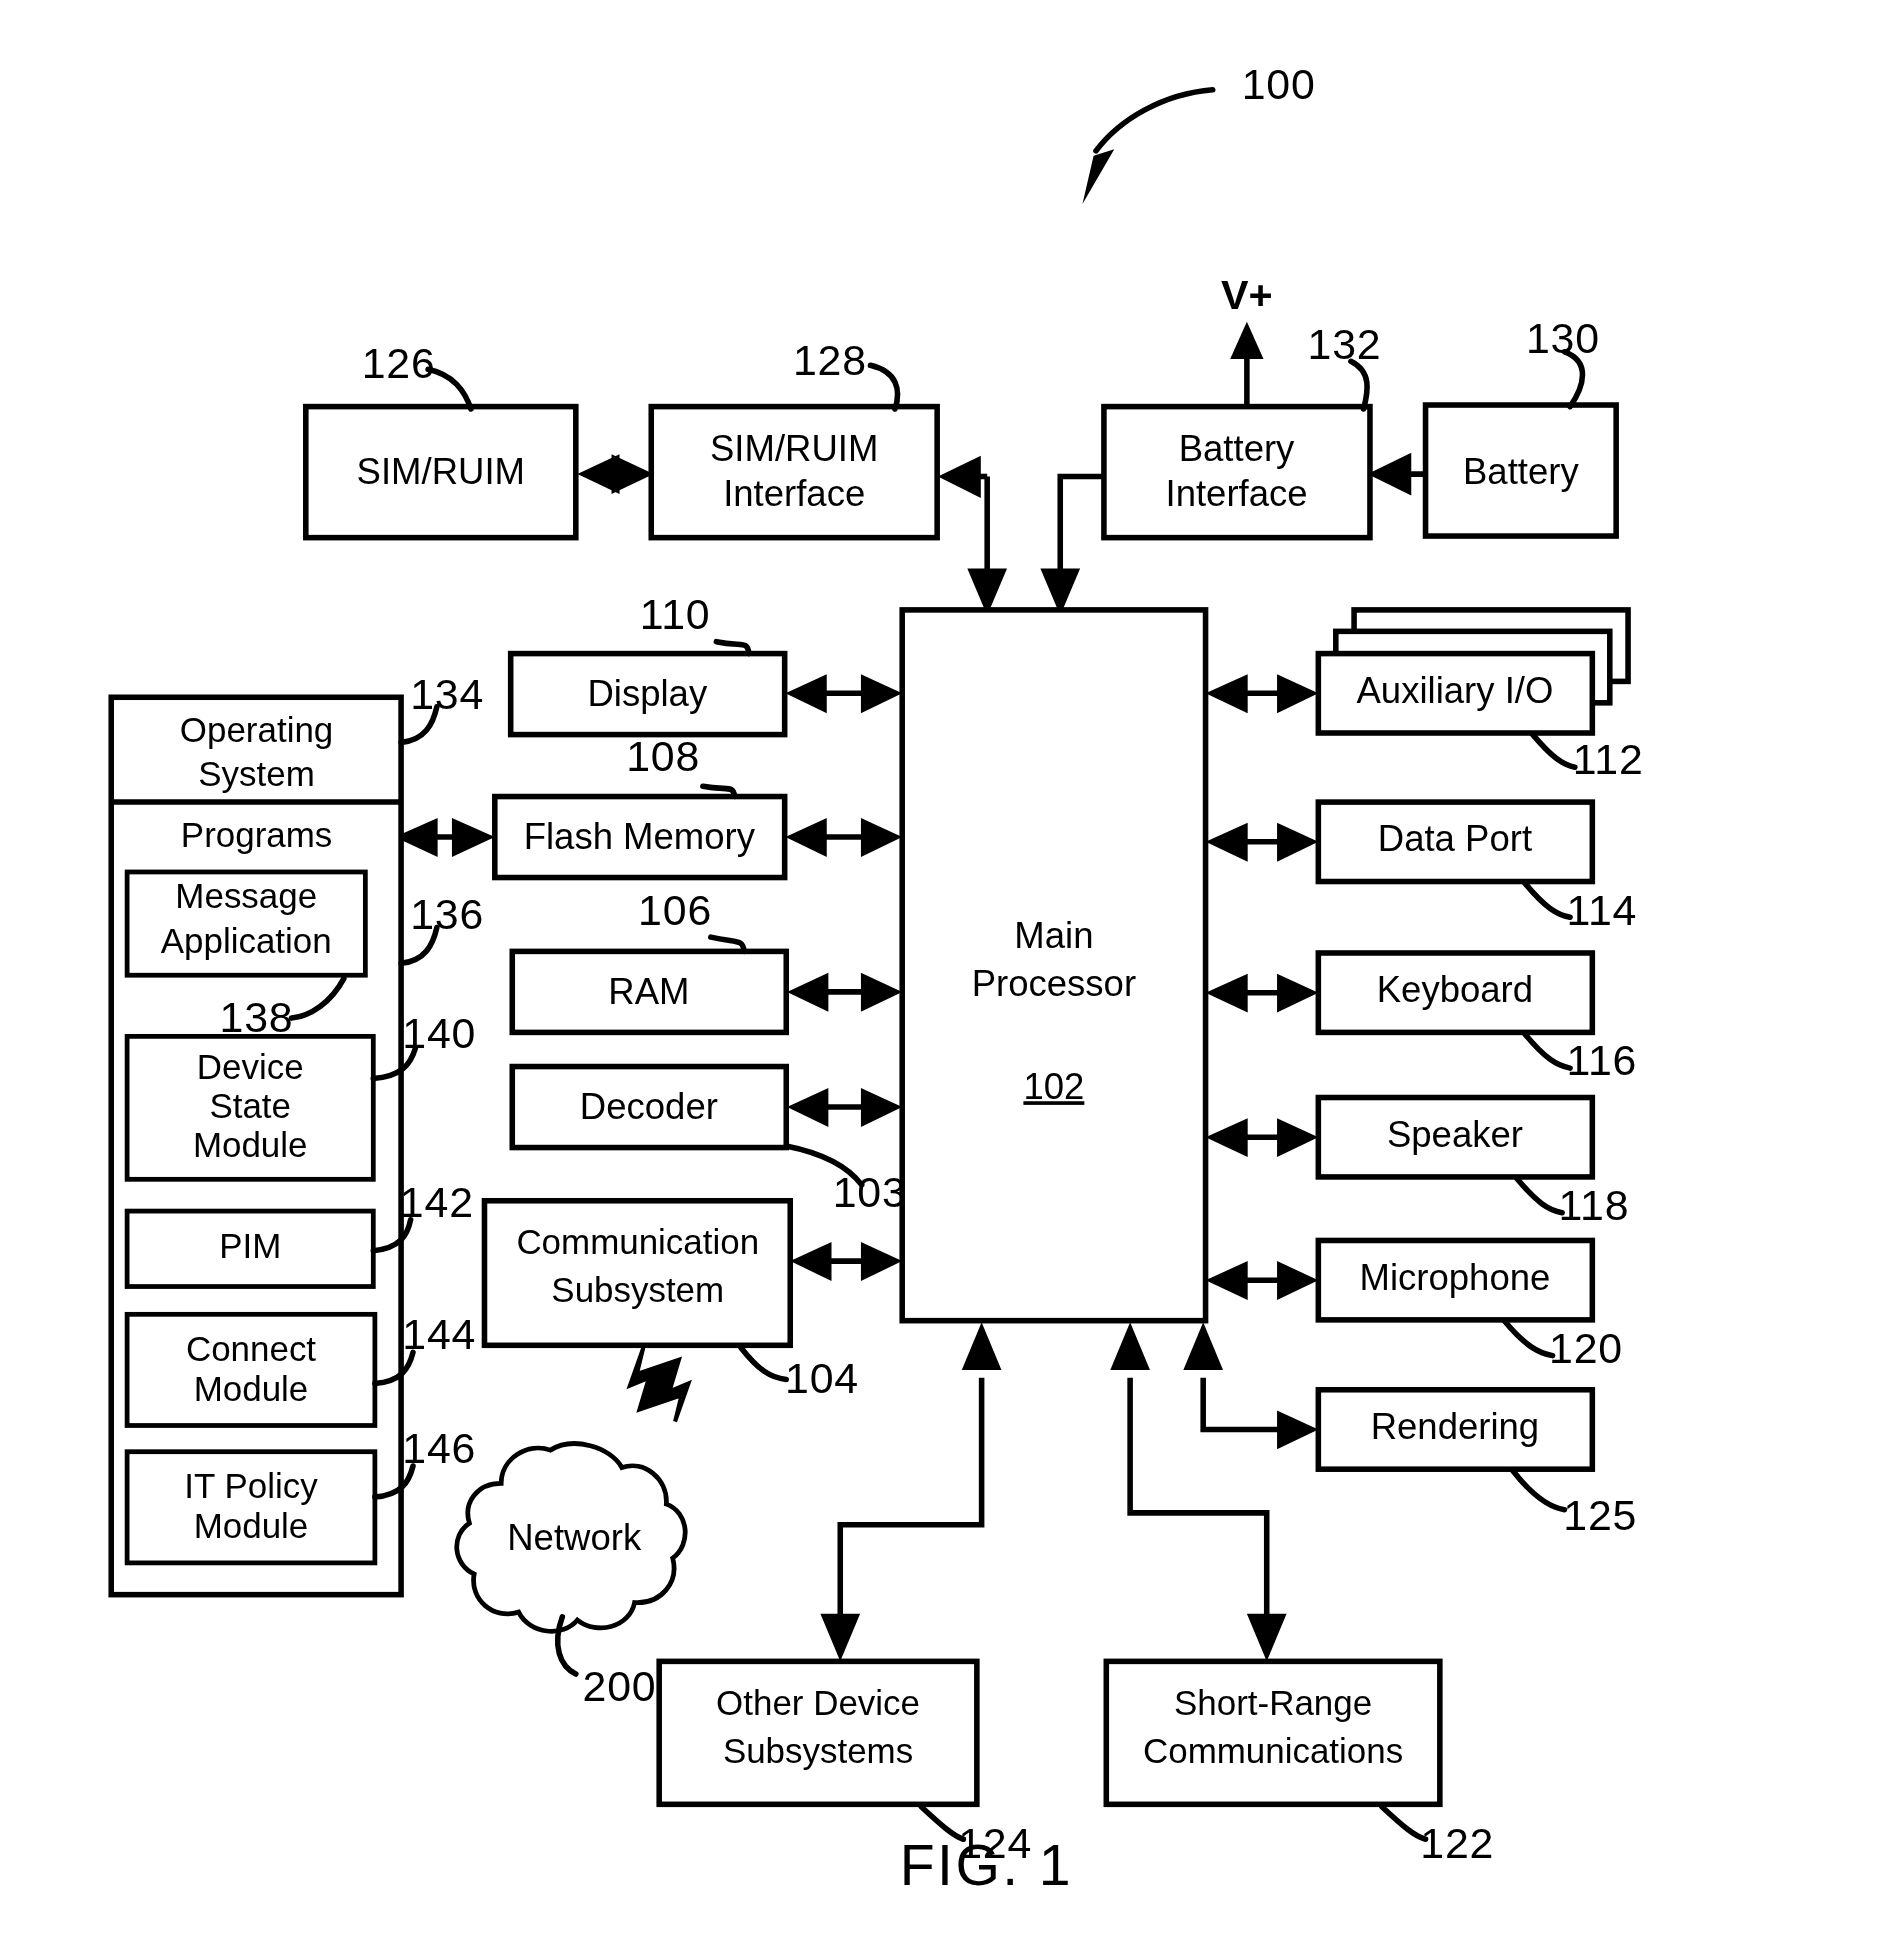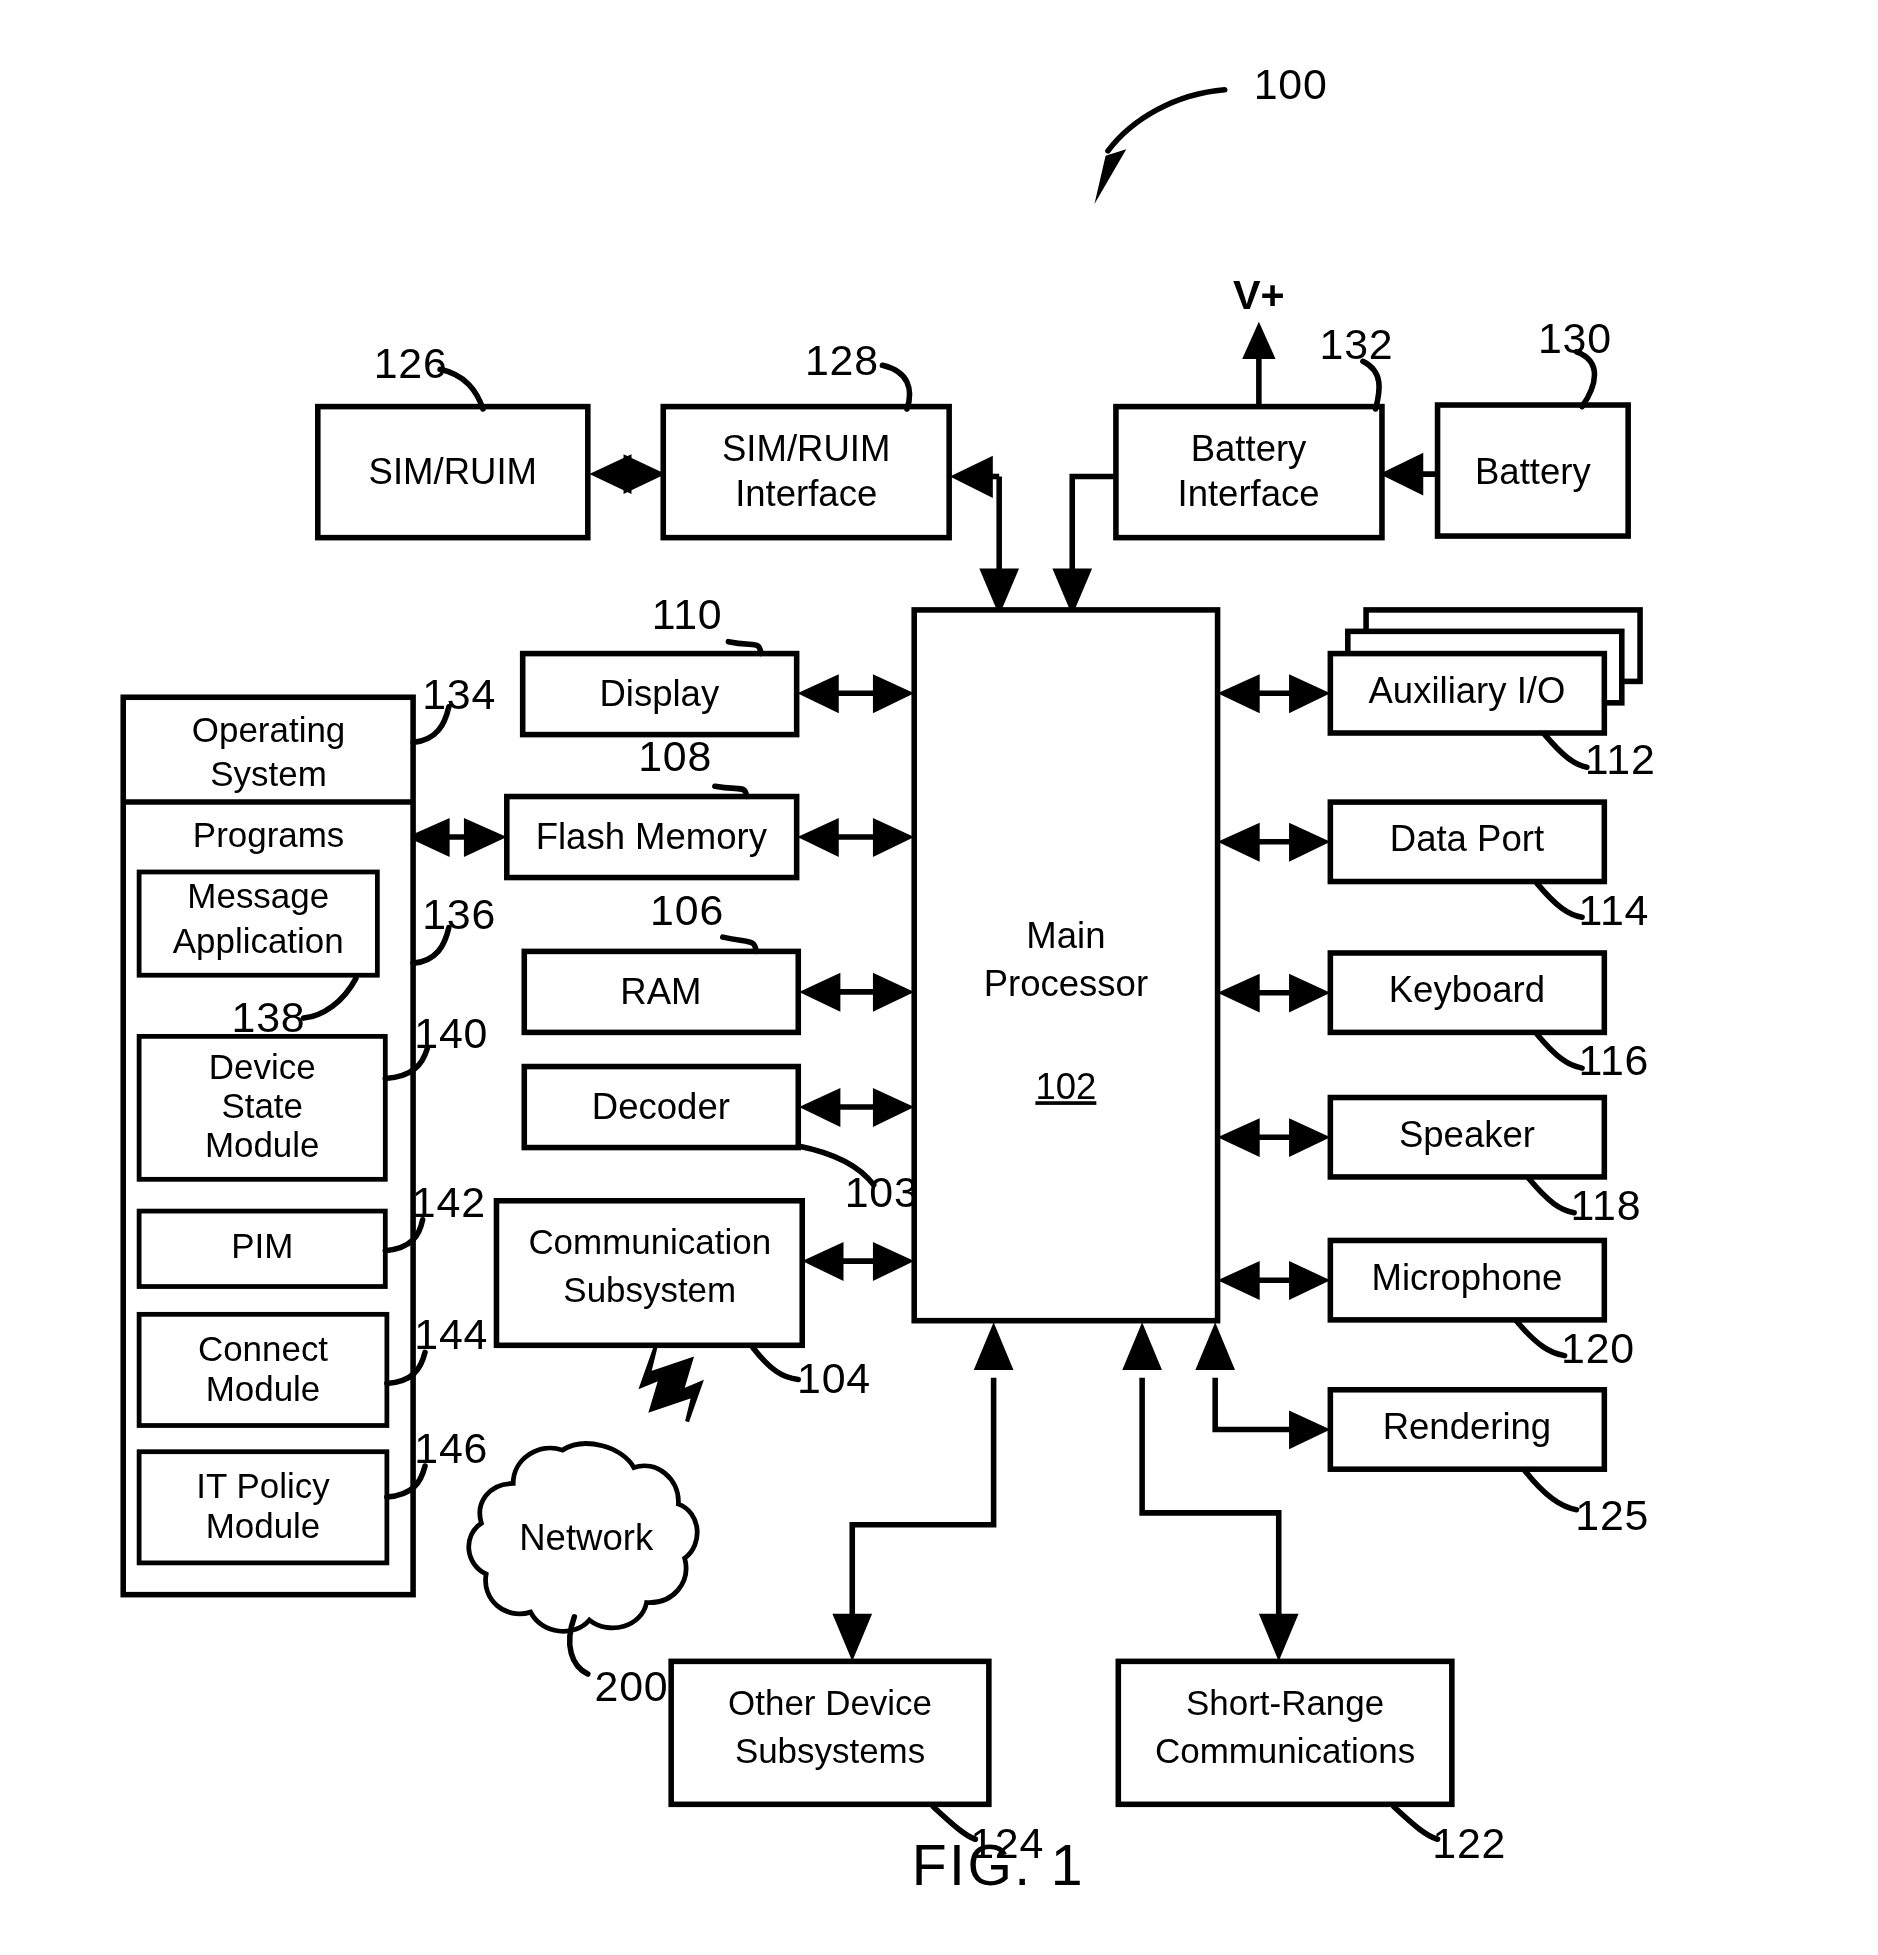--- a/index.html
+++ b/index.html
@@ -1,18 +1,18 @@
 <!DOCTYPE html>
 <html style="font-size:12.7px"><head>
 <meta charset="utf-8">
 <style>
   html,body{margin:0;padding:0;background:#ffffff;}
   body{width:1879px;height:1956px;position:relative;overflow:hidden;
        font-family:"Liberation Sans","DejaVu Sans",sans-serif;color:#000;}
-  #stage{position:absolute;left:16px;top:0;width:1487px;height:1956px;}
+  #stage{position:absolute;left:4px;top:0;width:1487px;height:1956px;}
   svg{display:block;}
   .bx{fill:#ffffff;stroke:#000000;stroke-width:7;}
   .bx-thin{fill:#ffffff;stroke:#000000;stroke-width:6;}
   .ln{stroke:#000000;stroke-width:7;fill:none;}
   .ln-thin{stroke:#000000;stroke-width:6;fill:none;}
   .lead{stroke:#000000;stroke-width:7;fill:none;stroke-linecap:round;}
   .ahead{fill:#000000;}
   text{font-family:"Liberation Sans","DejaVu Sans",sans-serif;fill:#000;}
   .lbl{font-size:46px;text-anchor:middle;dominant-baseline:middle;}
   .lbl-sm{font-size:44px;text-anchor:middle;dominant-baseline:middle;}

